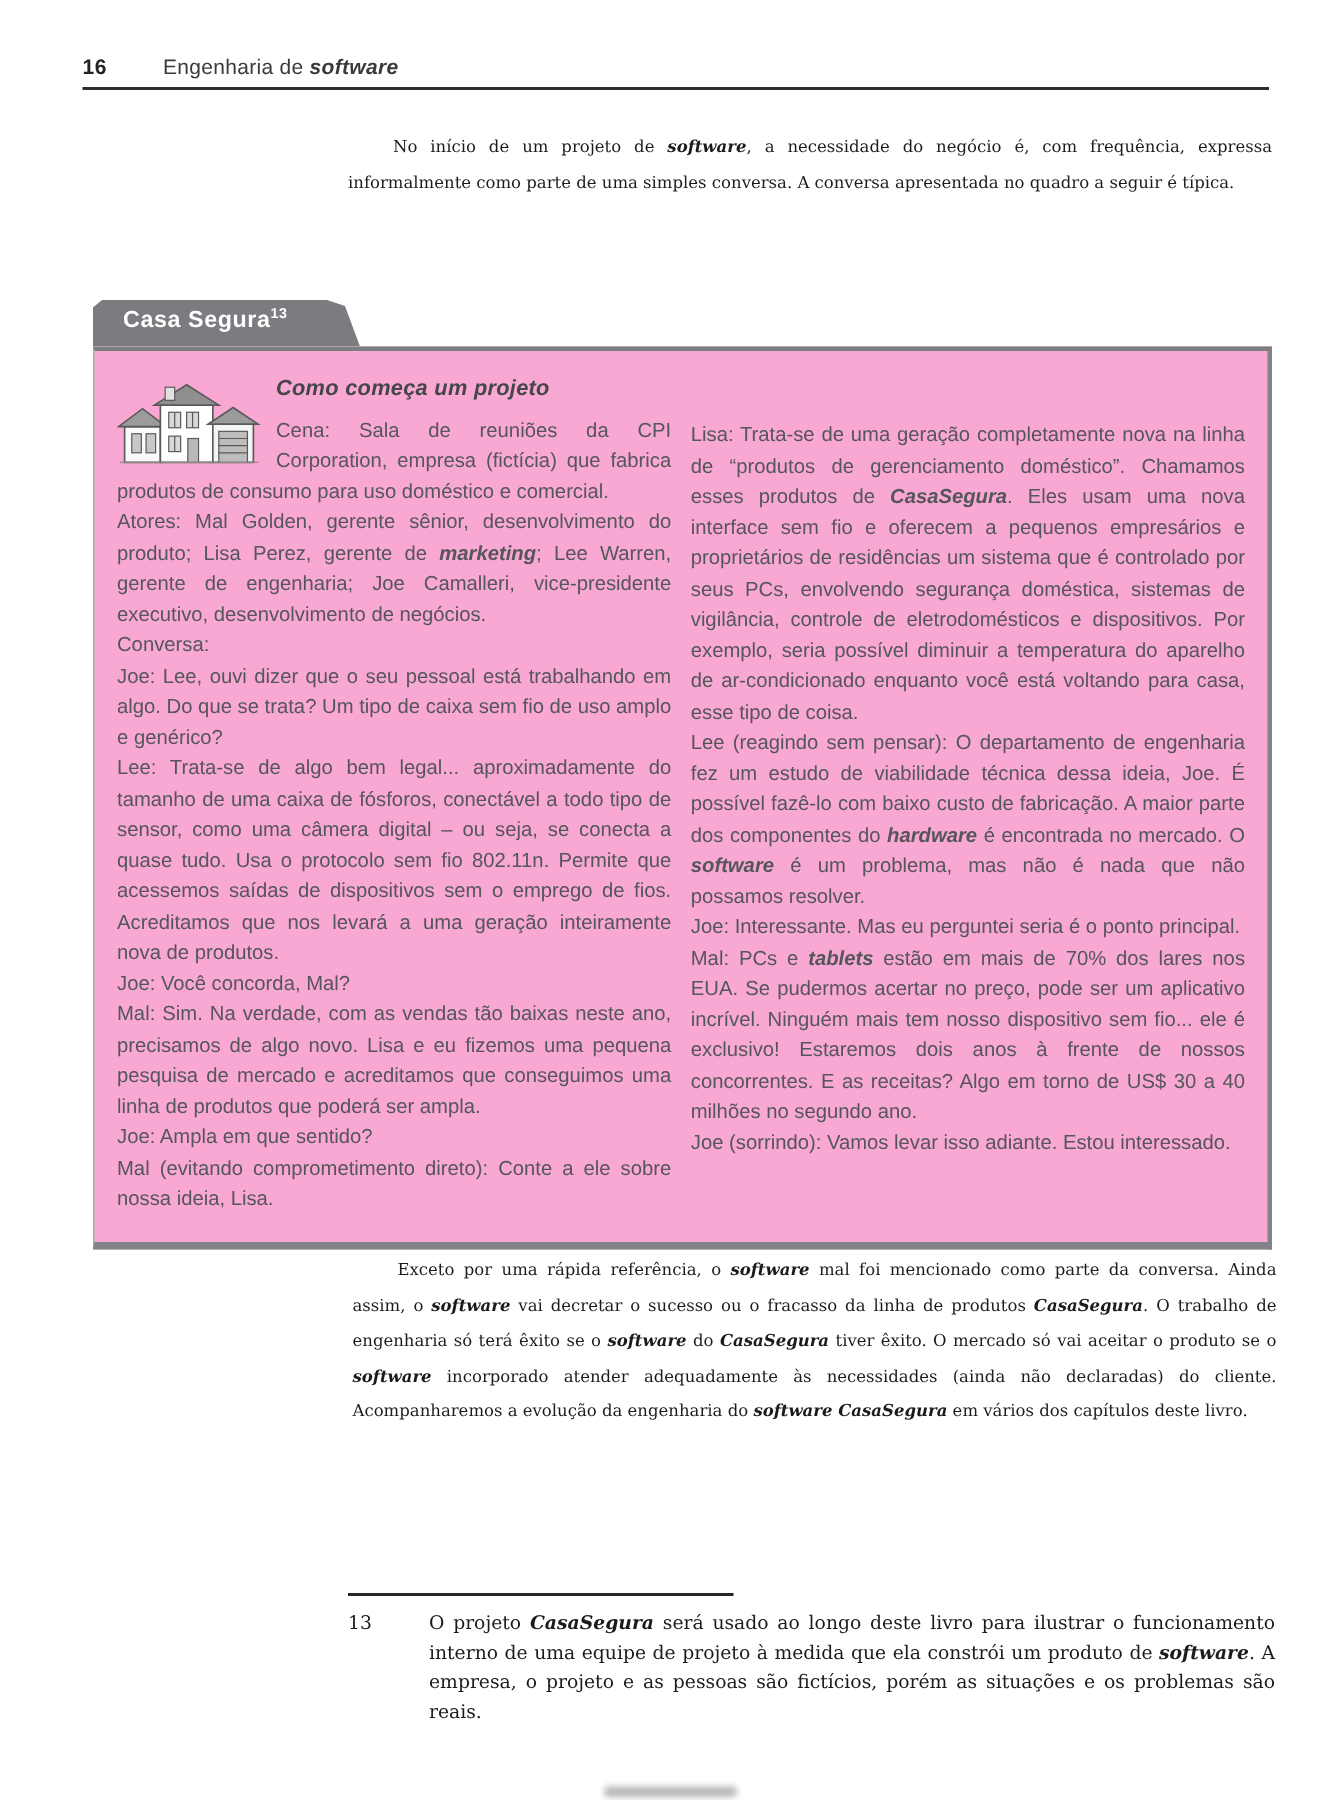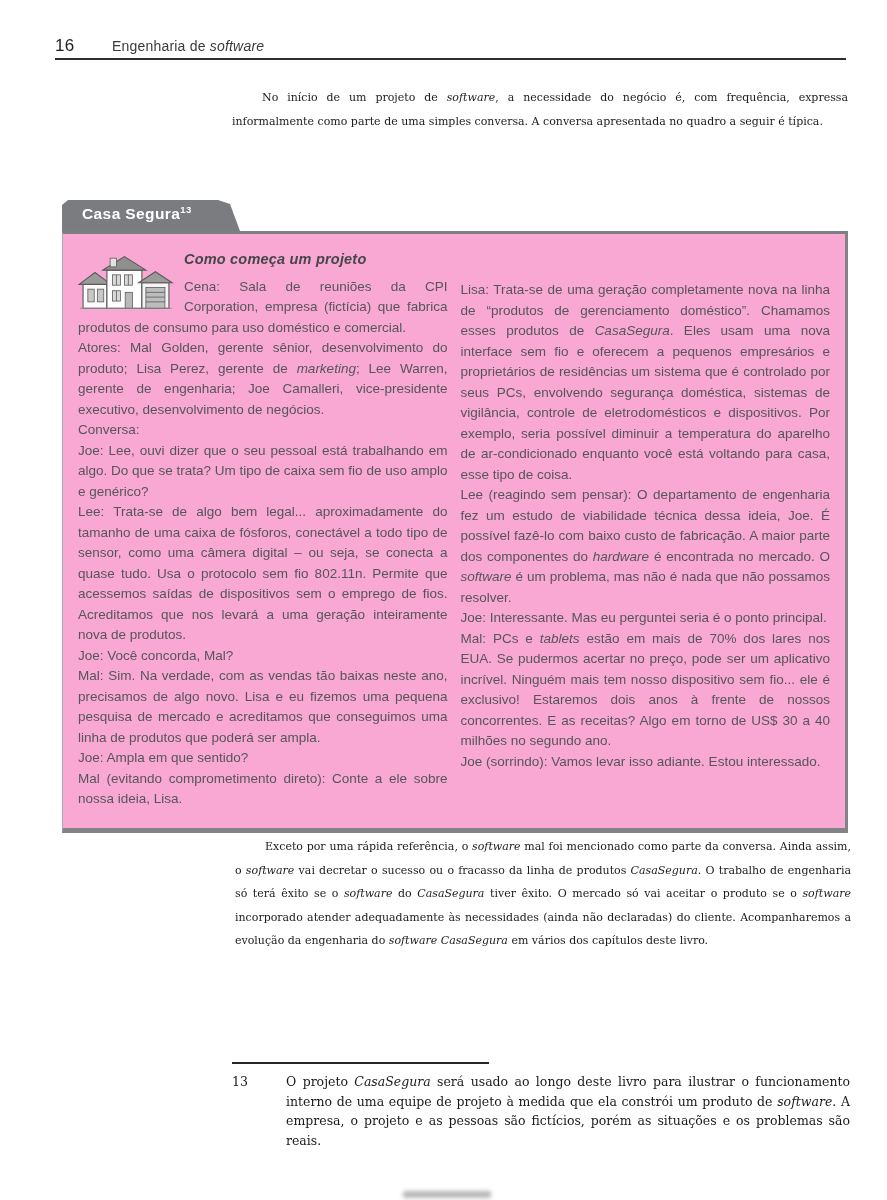--- a/index.html
+++ b/index.html
@@ -5,21 +5,21 @@
   html,body{margin:0;padding:0;}
   body{
     width:887px;height:1200px;background:#ffffff;position:relative;
     font-family:"Liberation Sans",sans-serif;color:#1c1c1c;
     -webkit-font-smoothing:antialiased;
   }
   .page{position:absolute;inset:0;overflow:hidden;}
 
   
   .runhead-row{position:absolute;top:36px;left:55px;right:42px;height:20px;}
-  .pagenum{font-weight:normal;font-size:17px;color:#222;letter-spacing:.3px;margin-top:48px;}
+  .pagenum{font-weight:bold;font-size:14px;color:#222;letter-spacing:.3px;margin-top:48px;}
   .runhead{font-size:14px;color:#3a3a3a;margin-left:33px;letter-spacing:.2px;}
   .head-rule{position:absolute;top:58px;left:55px;width:791px;height:2px;background:#2e2e2e;}
 
   
   .serif{
     font-family:"DejaVu Serif","Liberation Serif",serif;
     font-size:11px;line-height:23.5px;color:#1b1b1b;
     text-align:justify;hyphens:auto;
   }
   .intro{position:absolute;top:86px;left:232px;width:616px;margin:0;text-indent:30px;}
@@ -54,21 +54,21 @@
   .col-right{padding-top:31px;}
   .house{
     float:left;width:96px;height:62px;margin:2px 10px 4px 0;
   }
   .box-title{
     margin:0 0 7px 0;font-size:14.5px;font-weight:bold;font-style:italic;
     color:#454649;letter-spacing:.2px;
   }
   .dlg{margin:0;}
   .b{font-weight:normal;}
-  .i{font-style:italic;}
+  .i{font-style:italic;font-weight:bold;}
 
   
   .fn-rule{position:absolute;top:1062px;left:232px;width:257px;height:2px;background:#262626;}
   .footnote{
     position:absolute;top:1072px;left:232px;width:618px;
     font-family:"DejaVu Serif","Liberation Serif",serif;
     font-size:12.5px;line-height:19.5px;color:#1b1b1b;
     display:flex;
   }
   .fn-num{flex:0 0 22px;}

